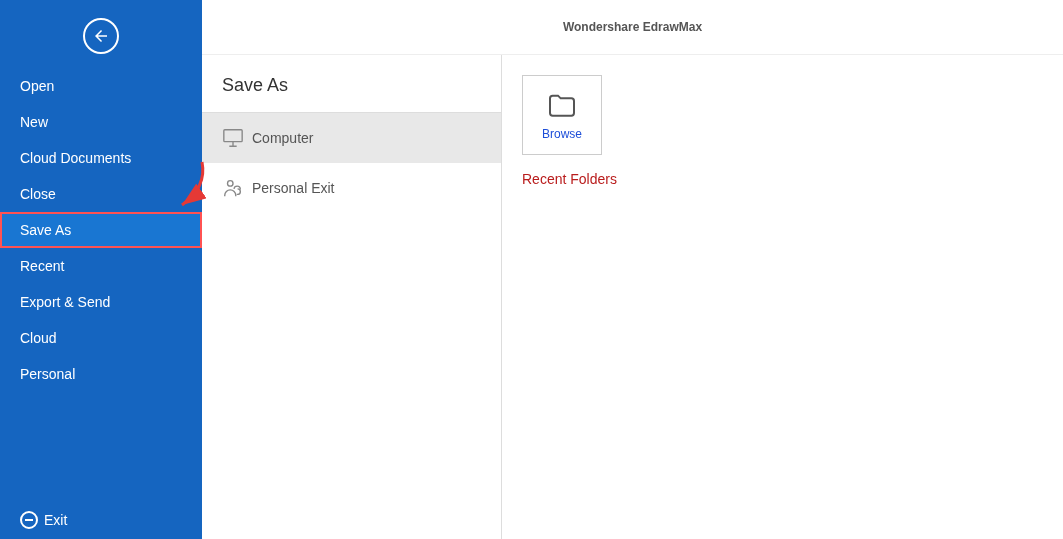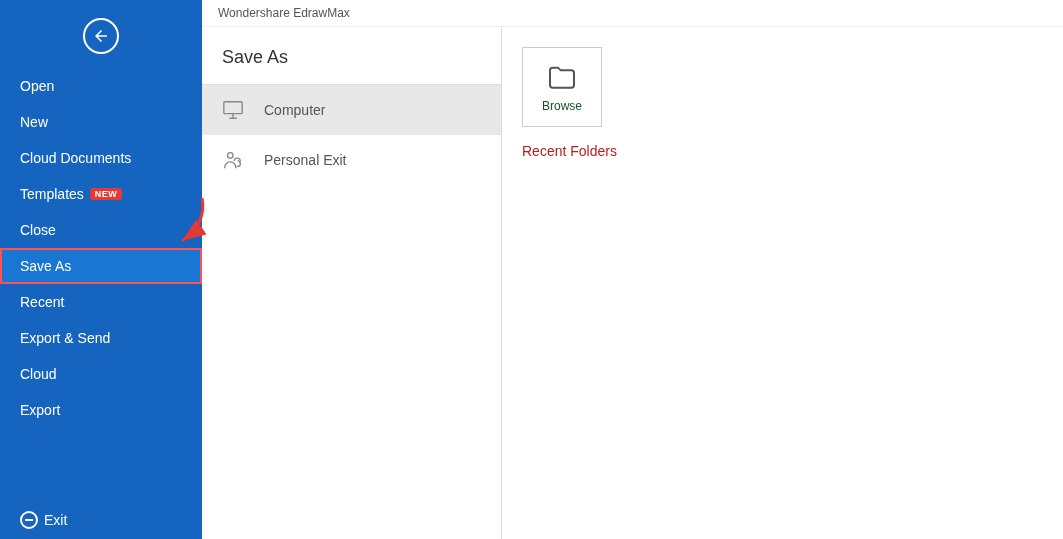--- a/index.html
+++ b/index.html
@@ -81,25 +81,26 @@
     .main-content {
       flex: 1;
       display: flex;
       flex-direction: column;
       height: 539px;
     }
 
     
     .topbar {
       display: flex;
-      justify-content: flex-start;
-      padding: 6px 16px;
+      justify-content: center;
+      padding: 20px 16px;
       font-size: 12px;
       color: #555;
       border-bottom: 1px solid #eee;
+      font-weight: bold;
     }
 
     
     .page-area {
       display: flex;
       flex: 1;
     }
 
     
     .left-panel {
@@ -116,21 +117,21 @@
       border-bottom: 1px solid #ddd;
     }
 
     .location-item {
       display: flex;
       align-items: center;
       padding: 14px 20px;
       cursor: pointer;
       font-size: 14px;
       color: #555;
-      gap: 20px;
+      gap: 8px;
     }
     .location-item.active {
       background: #e8e8e8;
     }
     .location-item svg { width: 22px; height: 22px; }
 
     
     .right-panel {
       flex: 1;
       padding: 20px;
@@ -145,21 +146,21 @@
       display: flex;
       flex-direction: column;
       align-items: center;
       justify-content: center;
       cursor: pointer;
       gap: 6px;
     }
     .browse-box svg { width: 32px; height: 32px; }
     .browse-label {
       font-size: 12px;
-      color: #14532d;
+      color: #1d4ed8;
     }
 
     .recent-folders-title {
       font-size: 14px;
       color: #b91c1c;
       margin-top: 16px;
       font-weight: 500;
     }
 
     
@@ -187,24 +188,20 @@
   </div>
 
   <div class="sidebar-item">
     <span>Open</span>
   </div>
   <div class="sidebar-item">
     <span>New</span>
   </div>
   <div class="sidebar-item">
     <span>Cloud Documents</span>
-  </div>
-  <div class="sidebar-item">
-    <span>Templates</span>
-    <span class="new-badge">NEW</span>
   </div>
   <div class="sidebar-item">
     <span>Close</span>
   </div>
   <div class="sidebar-item active arrow-wrapper">
     <span>Save As</span>
 
     <svg class="red-arrow" width="60" height="55" viewBox="0 0 60 55">
       <defs>
         <marker id="arrowhead" markerWidth="8" markerHeight="6" refX="8" refY="3" orient="auto">
@@ -217,21 +214,21 @@
   <div class="sidebar-item">
     <span>Recent</span>
   </div>
   <div class="sidebar-item">
     <span>Export &amp; Send</span>
   </div>
   <div class="sidebar-item">
     <span>Cloud</span>
   </div>
   <div class="sidebar-item">
-    <span>Export</span>
+    <span>Personal</span>
   </div>
 
   <div style="flex:1"></div>
 
   <div class="sidebar-item" style="">
     <span class="exit-icon"></span>
     <span>Exit</span>
   </div>
 </div>
 

